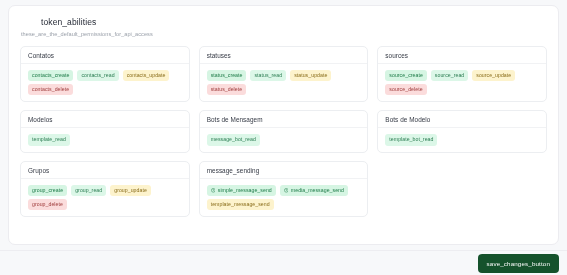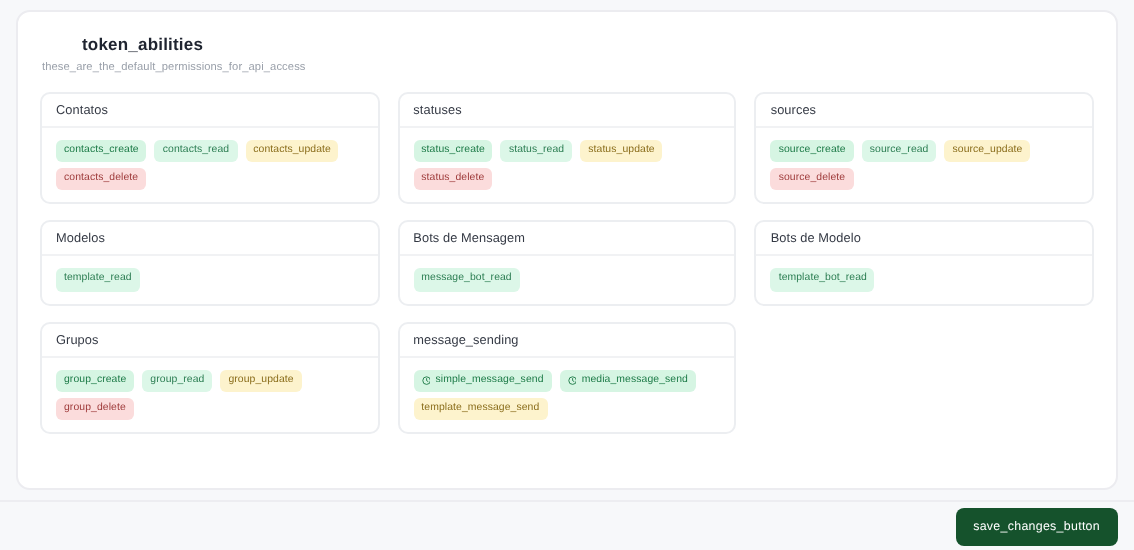--- a/index.html
+++ b/index.html
@@ -26,21 +26,21 @@
     width: 551px;
     height: 240px;
     background: #ffffff;
     border: 1px solid #ececf0;
     border-radius: 7px;
     box-sizing: border-box;
     padding: 11px 11px 8px 11px;
   }
   .panel-title {
     font-size: 8.5px;
-    font-weight: bold;
+    font-weight: normal;
     color: #1f2430;
     letter-spacing: 0.1px;
     margin: 0 0 4px 1px;
     padding-left: 20px;
   }
   .panel-subtitle {
     font-size: 5.6px;
     color: #9aa0aa;
     margin: 0 0 9px 1px;
     letter-spacing: 0.05px;

